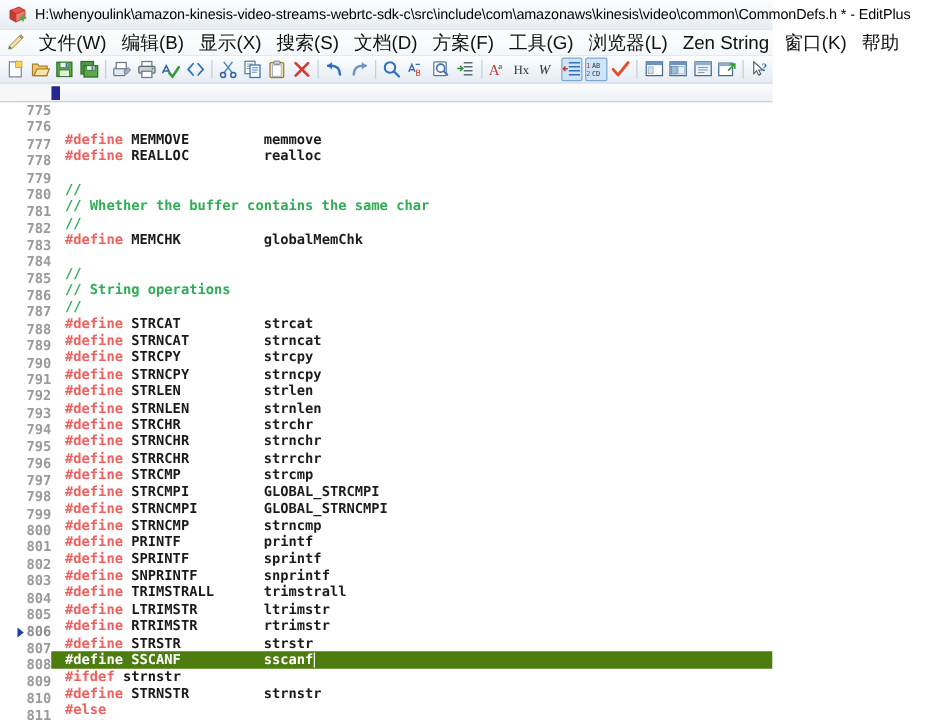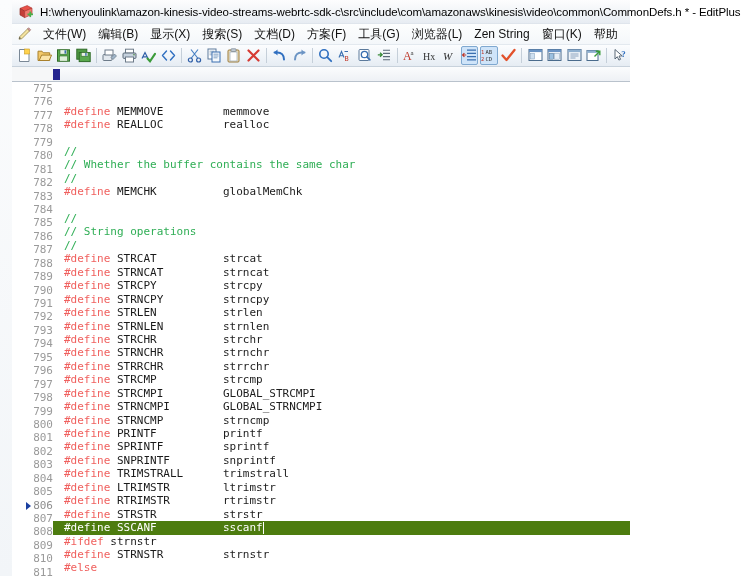--- a/index.html
+++ b/index.html
@@ -8,21 +8,20 @@
     overflow: hidden;
     background: #ffffff;
     font-family: "Liberation Sans", sans-serif;
   }
   #app {
     width: 618px; height: 576px;
     position: relative;
     display: flex;
     flex-direction: column;
     background: linear-gradient(#fbfcfd, #f2f5f8);
-    padding-left: 12px;
   }
 
   
   .titlebar {
     height: 24px;
     flex: 0 0 24px;
     display: flex;
     align-items: center;
     padding-left: 6px;
     background: linear-gradient(#fdfdfe, #eef2f6 70%, #e7ecf2);
@@ -48,21 +47,21 @@
     flex: 0 0 21px;
     display: flex;
     align-items: center;
     padding-left: 4px;
     background: linear-gradient(#fdfefe, #f4f7fa);
     border-bottom: 1px solid #e3e9ef;
     box-sizing: border-box;
   }
   .pencil-icon { width: 17px; height: 16px; position: relative; margin-right: 4px; flex:0 0 17px;}
   .menu-item {
-    font-size: 12px;
+    font-size: 15px;
     color: #111;
     padding: 2px 6px;
     white-space: nowrap;
     cursor: default;
   }
 
   
   .toolbar {
     height: 22px;
     flex: 0 0 22px;
@@ -141,20 +140,21 @@
     font-family: "DejaVu Sans Mono", monospace;
     font-size: 11px;
     line-height: 13.45px;
     white-space: pre;
   }
   .line {
     height: 13.45px;
     display: flex;
     align-items: center;
     position: relative;
+    font-weight: bold;
   }
   .ln {
     width: 29px;
     flex: 0 0 29px;
     text-align: right;
     color: #9a9a9a;
     font-family: "DejaVu Sans Mono", monospace;
     font-size: 11px;
     padding-right: 0px;
     box-sizing: border-box;

